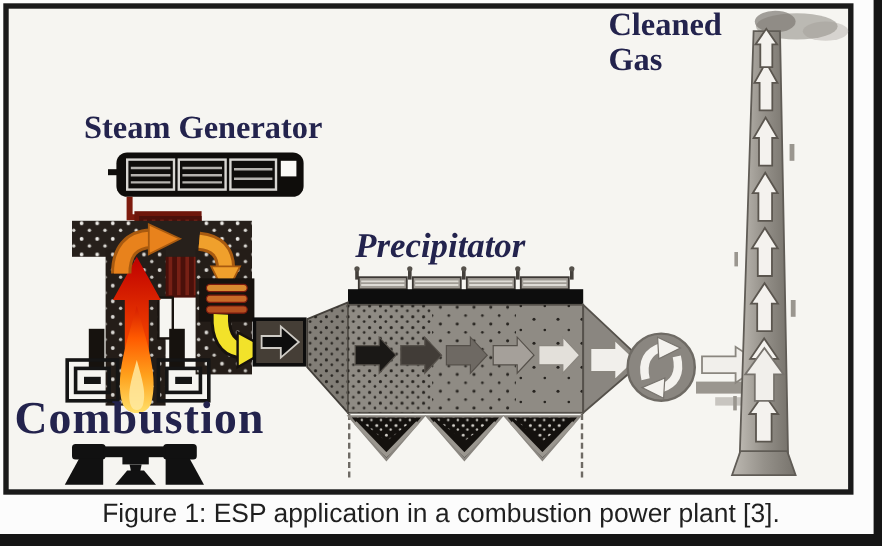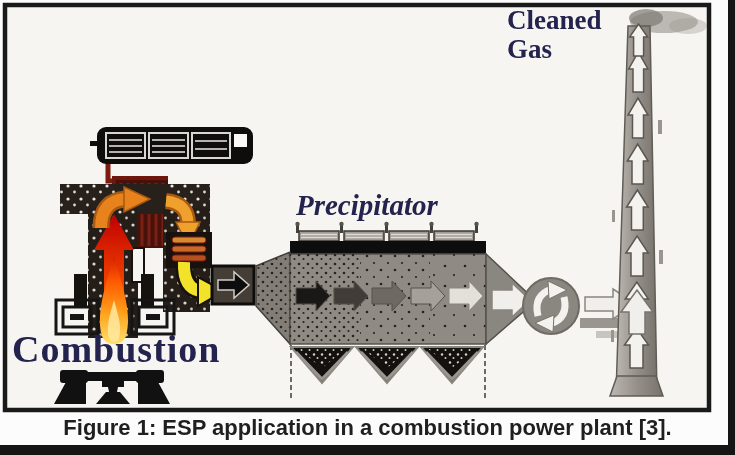--- a/index.html
+++ b/index.html
@@ -11,21 +11,21 @@
   .plant-label{
     position:absolute;font-family:"Liberation Serif",serif;font-weight:700;
     color:#23234d;line-height:1.08;white-space:pre-wrap;
   }
   #steam-gen-label{left:70px;top:92px;font-size:27px;}
   #precip-label{left:296px;top:190px;font-size:29px;font-style:italic;}
   #cleaned-gas-label{left:507px;top:6px;font-size:27px;width:125px;}
   #combustion-label{left:12px;top:329px;font-size:38px;letter-spacing:1px;}
   #caption{
     position:absolute;left:0;top:415px;width:735px;text-align:center;
-    font-family:"Liberation Sans",sans-serif;font-weight:700;font-size:22px;
+    font-family:"Liberation Sans",sans-serif;font-weight:400;font-size:22px;
     color:#1f1f1f;
   }
 </style>
 </head>
 <body>
 
 <div id="canvas">
 
   <svg class="diagram-svg" width="735" height="455" viewBox="0 0 735 455">
     <defs>
@@ -292,17 +292,18 @@
         <polygon points="632,184 632,161 627.3,161 637.7,144 648.1,161 643.4,161 643.4,184"></polygon>
         <polygon points="632.5,138 632.5,115 628,115 638,98 648,115 643.5,115 643.5,138"></polygon>
         <polygon points="633,92 633,69 628.7,69 638.3,52 647.9,69 643.6,69 643.6,92"></polygon>
         <polygon points="633.6,56 633.6,37 629.6,37 638.6,24 647.6,37 643.6,37 643.6,56"></polygon>
       </g>
 
       <polygon points="629,334 629,312 621,312 637,290 653,312 645,312 645,334" fill="#f1efeb" stroke="#77736d" stroke-width="1.5"></polygon>
     </g>
   </svg>
 
+  <div id="steam-gen-label" class="plant-label">Steam Generator</div>
   <div id="precip-label" class="plant-label">Precipitator</div>
   <div id="cleaned-gas-label" class="plant-label">Cleaned Gas</div>
   <div id="combustion-label" class="plant-label">Combustion</div>
   <div id="caption">Figure 1: ESP application in a combustion power plant [3].</div>
 </div>
 
 </body></html>

